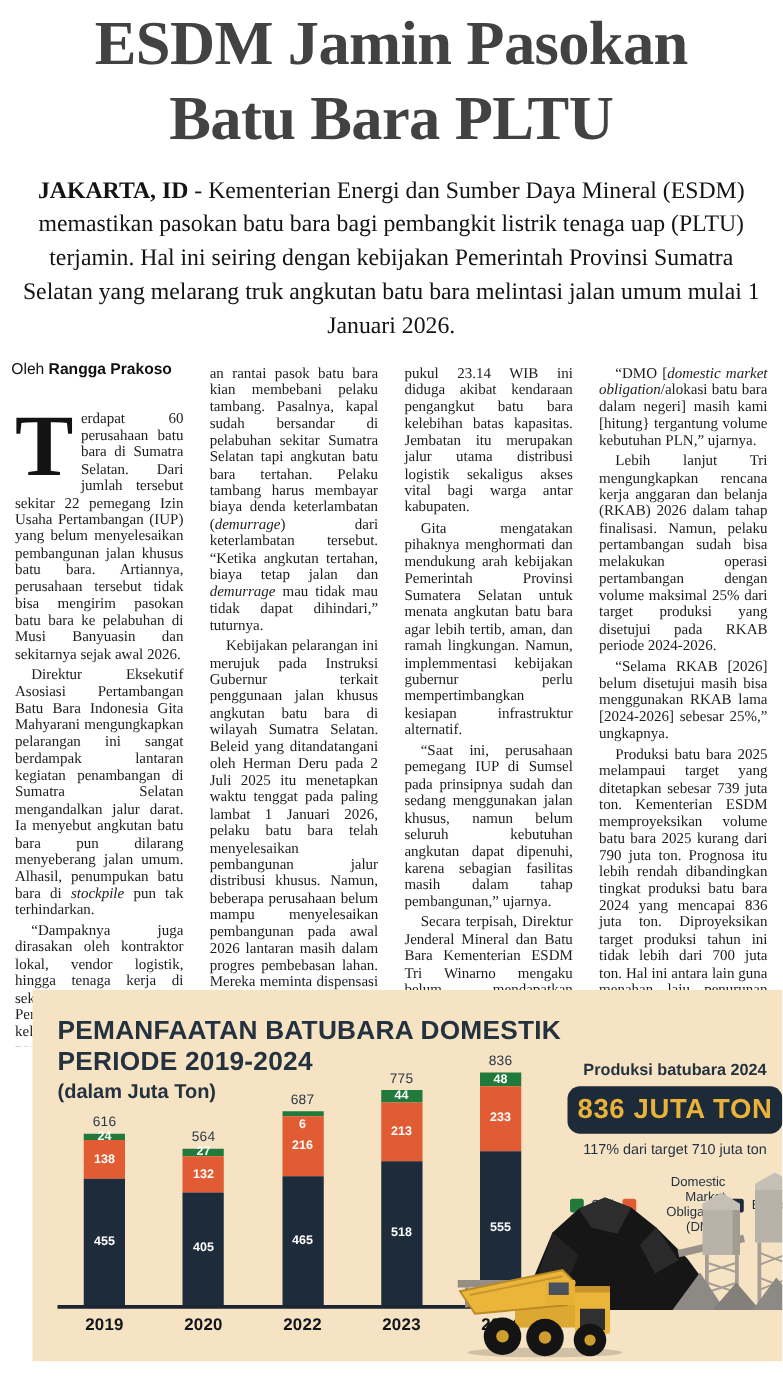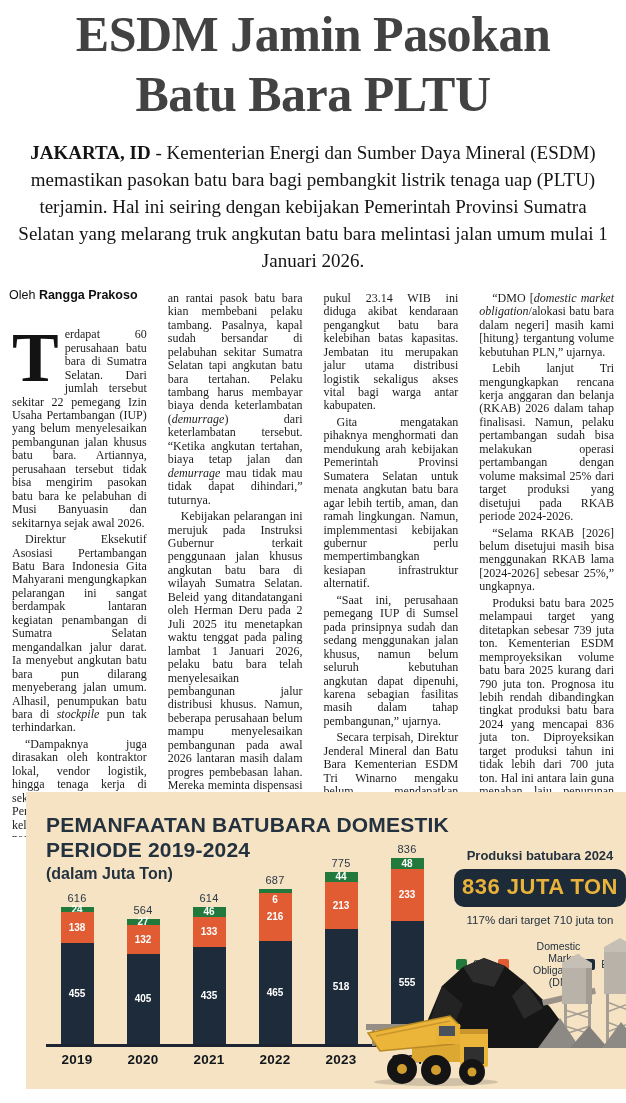--- a/index.html
+++ b/index.html
@@ -125,35 +125,20 @@
               <span class="seg-label">27</span>
             </div>
             <div class="bar-seg" style="height: 29px; background: rgb(225, 91, 51);">
               <span class="seg-label">132</span>
             </div>
             <div class="bar-seg" style="height: 90px; background: rgb(29, 43, 58);">
               <span class="seg-label">405</span>
             </div>
           </div>
           <div class="bar-year">2020</div>
-        </div>
-        <div class="bar-group">
-          <div class="bar-total">614</div>
-          <div class="bar-stack">
-            <div class="bar-seg" style="height: 10px; background: rgb(33, 122, 60);">
-              <span class="seg-label">46</span>
-            </div>
-            <div class="bar-seg" style="height: 30px; background: rgb(225, 91, 51);">
-              <span class="seg-label">133</span>
-            </div>
-            <div class="bar-seg" style="height: 97px; background: rgb(29, 43, 58);">
-              <span class="seg-label">435</span>
-            </div>
-          </div>
-          <div class="bar-year">2021</div>
         </div>
         <div class="bar-group">
           <div class="bar-total">687</div>
           <div class="bar-stack">
             <div class="bar-seg" style="height: 4px; background: rgb(33, 122, 60);">
               <span class="seg-label below">6</span>
             </div>
             <div class="bar-seg" style="height: 48px; background: rgb(225, 91, 51);">
               <span class="seg-label">216</span>
             </div>

